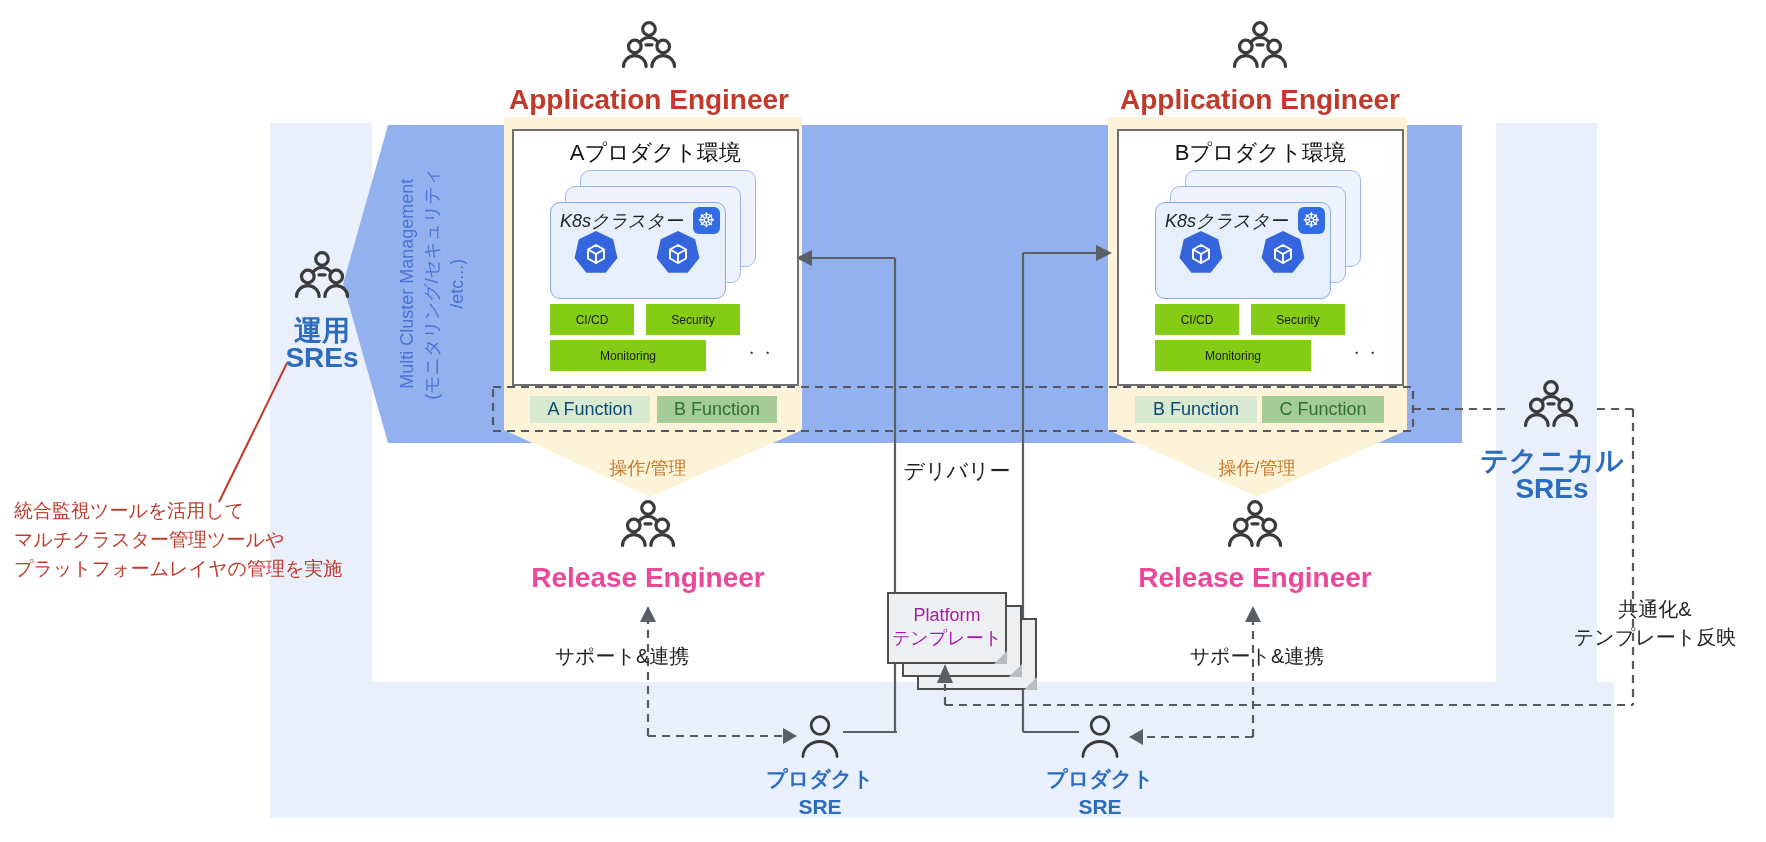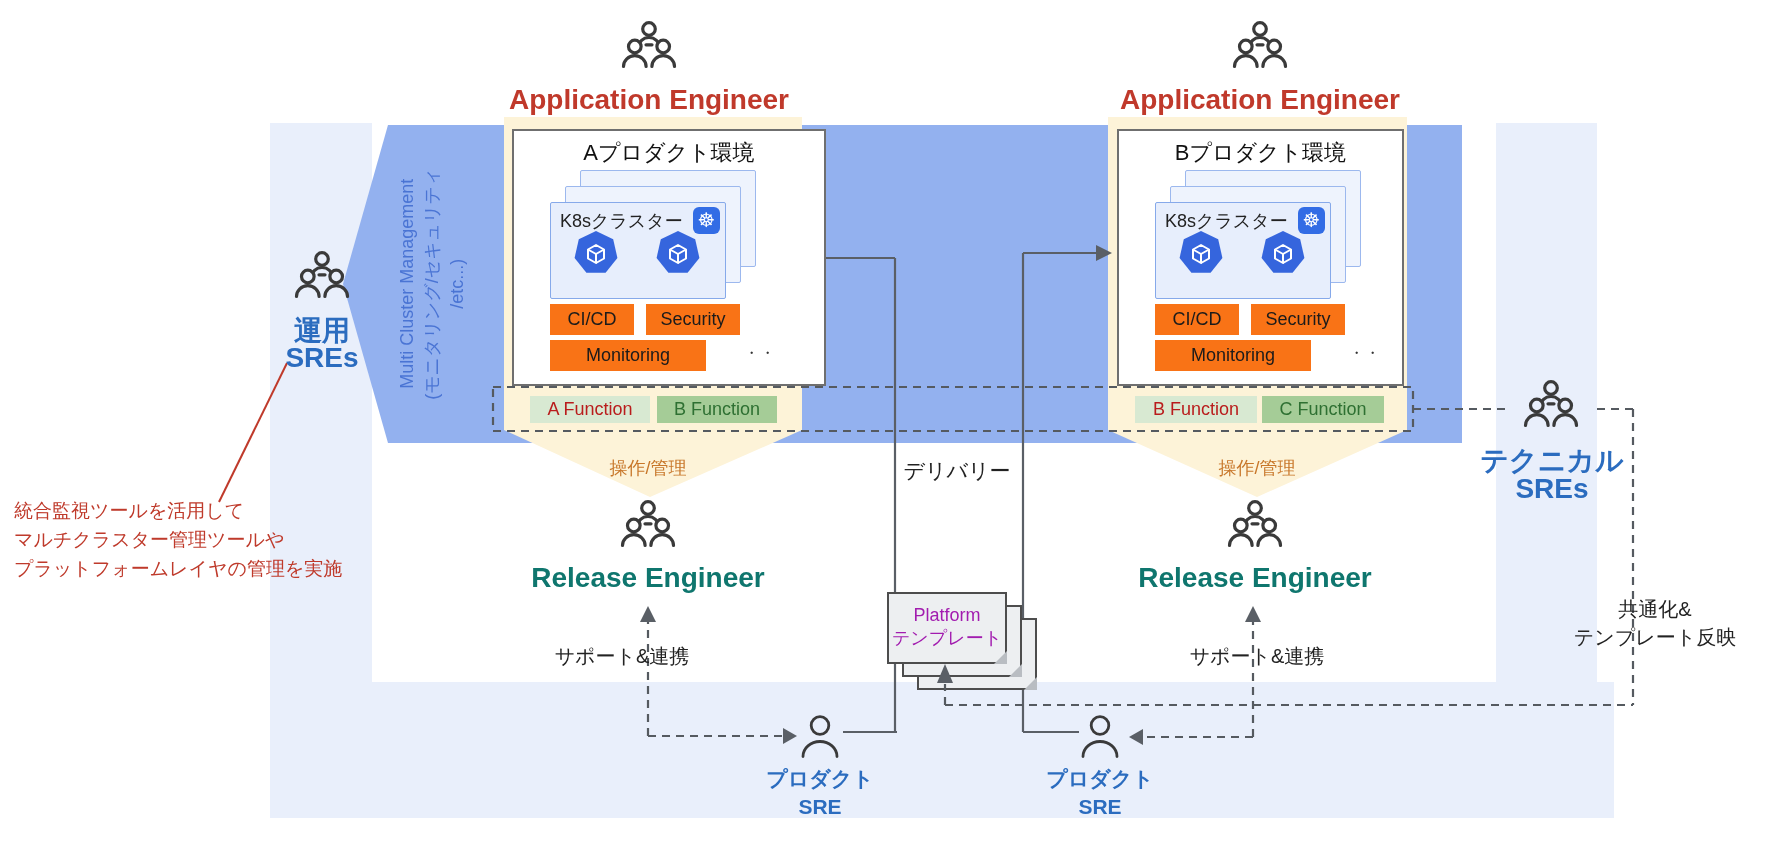--- a/index.html
+++ b/index.html
@@ -6,38 +6,38 @@
   #canvas{position:relative;width:1766px;height:842px;background:#fff;overflow:hidden;}
   .abs{position:absolute;}
   svg.layer{position:absolute;left:0;top:0;}
   #bg{z-index:0;}
   #wires{z-index:2;}
   #wires-top{z-index:30;}
   .lbl{position:absolute;text-align:center;line-height:1.25;z-index:10;}
   .role{font-weight:bold;font-size:28px;}
   .red{color:#c0392b;}
   .blue{color:#2b6cbf;}
-  .gold{color:#0f766e;}
+  .gold{color:#ec4899;}
   .orange{color:#c8772a;font-size:18px;}
   .plain{color:#222;font-size:21px;}
   .icon{position:absolute;z-index:10;}
   .icon svg{display:block;}
   .gstroke{stroke:#3a3a3a;stroke-width:3.2;fill:none;stroke-linecap:round;}
   .head2{fill:var(--occ,#fff);}
   .prodbox{position:absolute;width:283px;height:253px;background:#fff;border:2px solid #6f6f6f;z-index:10;}
   .prodtitle{position:absolute;left:0;top:7px;width:100%;text-align:center;font-size:22px;color:#111;}
-  .clusterlayer{position:absolute;width:174px;height:95px;background:#eef3fd;border:1.5px solid #9cb8ee;border-radius:2px;}
+  .clusterlayer{position:absolute;width:174px;height:95px;background:#eef3fd;border:1.5px solid #9cb8ee;border-radius:10px;font-style:italic;}
   .clusterfront{background:#e7eefc;border-color:#86a9ea;}
   .klabel{position:absolute;left:9px;top:6px;font-size:18px;color:#222;}
   .klogo{position:absolute;right:5px;top:4px;width:27px;height:27px;background:#326ce5;border-radius:6px;color:#fff;text-align:center;font-size:20px;line-height:27px;font-family:"DejaVu Sans",sans-serif;}
   .pod{position:absolute;width:46px;height:46px;}
-  .feature{position:absolute;background:#f97316;font-size:18px;color:#1b1b1b;display:flex;align-items:center;justify-content:center;}
+  .feature{position:absolute;background:#84cc16;font-size:12px;color:#1b1b1b;display:flex;align-items:center;justify-content:center;}
   .dots{position:absolute;font-size:15px;color:#333;letter-spacing:1px;}
   .chip{position:absolute;height:27px;font-size:18px;display:flex;align-items:center;justify-content:center;z-index:10;}
-  .chip.light{background:#d8e9d2;color:#b91c1c;}
+  .chip.light{background:#d8e9d2;color:#0c4a6e;}
   .chip.dark{background:#a5cc97;color:#2e7032;}
   .iacbox{position:absolute;left:825px;top:498px;width:252px;height:72px;background:#2f7d85;color:#fff;z-index:10;
           display:flex;flex-direction:column;align-items:center;justify-content:center;font-size:21px;line-height:1.35;}
   .card{position:absolute;width:116px;height:68px;background:#edeff1;border:2px solid #4d4d4d;}
   .card::after{content:"";position:absolute;right:-2px;bottom:-2px;width:0;height:0;border-style:solid;
                border-width:0 0 13px 13px;border-color:transparent transparent #b9bdc2 transparent;}
   .cardtext{position:absolute;left:0;top:10px;width:100%;text-align:center;font-size:18px;line-height:1.3;color:#a21caf;}
   .mcm{position:absolute;left:390px;top:125px;width:86px;height:318px;display:flex;align-items:center;justify-content:center;z-index:5;}
   .mcm-inner{transform:rotate(-90deg);white-space:nowrap;text-align:center;color:#4a74d4;font-size:18px;line-height:1.4;}
   .note{position:absolute;left:14px;top:496px;font-size:19px;line-height:29px;color:#bf3a2b;z-index:10;text-align:left;}
@@ -136,21 +136,21 @@
           <path d="M2.5 46.5 a11.3 10.8 0 0 1 22.6 0"></path>
         <circle class="head2" cx="42.2" cy="26.5" r="6.3"></circle>
           <path d="M30.9 46.5 a11.3 10.8 0 0 1 22.6 0"></path>
         <path d="M25 24.8 h6"></path>
       </g>
     </svg>
   </div>
   <div class="lbl role blue" style="left:252px;top:313px;width:140px;">運用</div>
   <div class="lbl role blue" style="left:252px;top:340px;width:140px;">SREs</div>
 
-  <div class="prodbox" style="left:512px;top:129px;padding-left:27px;">
+  <div class="prodbox" style="left:512px;top:129px;">
     <div class="prodtitle">Aプロダクト環境</div>
     <div class="clusterlayer" style="left:66px;top:39px;"></div>
     <div class="clusterlayer" style="left:51px;top:55px;"></div>
     <div class="clusterlayer clusterfront" style="left:36px;top:71px;">
       <div class="klabel">K8sクラスター</div>
       <div class="klogo">☸</div>
       <div class="pod" style="left:22px;top:27px;">
         <svg width="46" height="46" viewBox="0 0 46 46">
           <polygon points="23,1 40.2,9.3 44.4,27.9 32.6,42.8 13.4,42.8 1.6,27.9 5.8,9.3" fill="#3565dd"></polygon>
           <g stroke="#fff" stroke-width="2" fill="none" stroke-linejoin="round">

